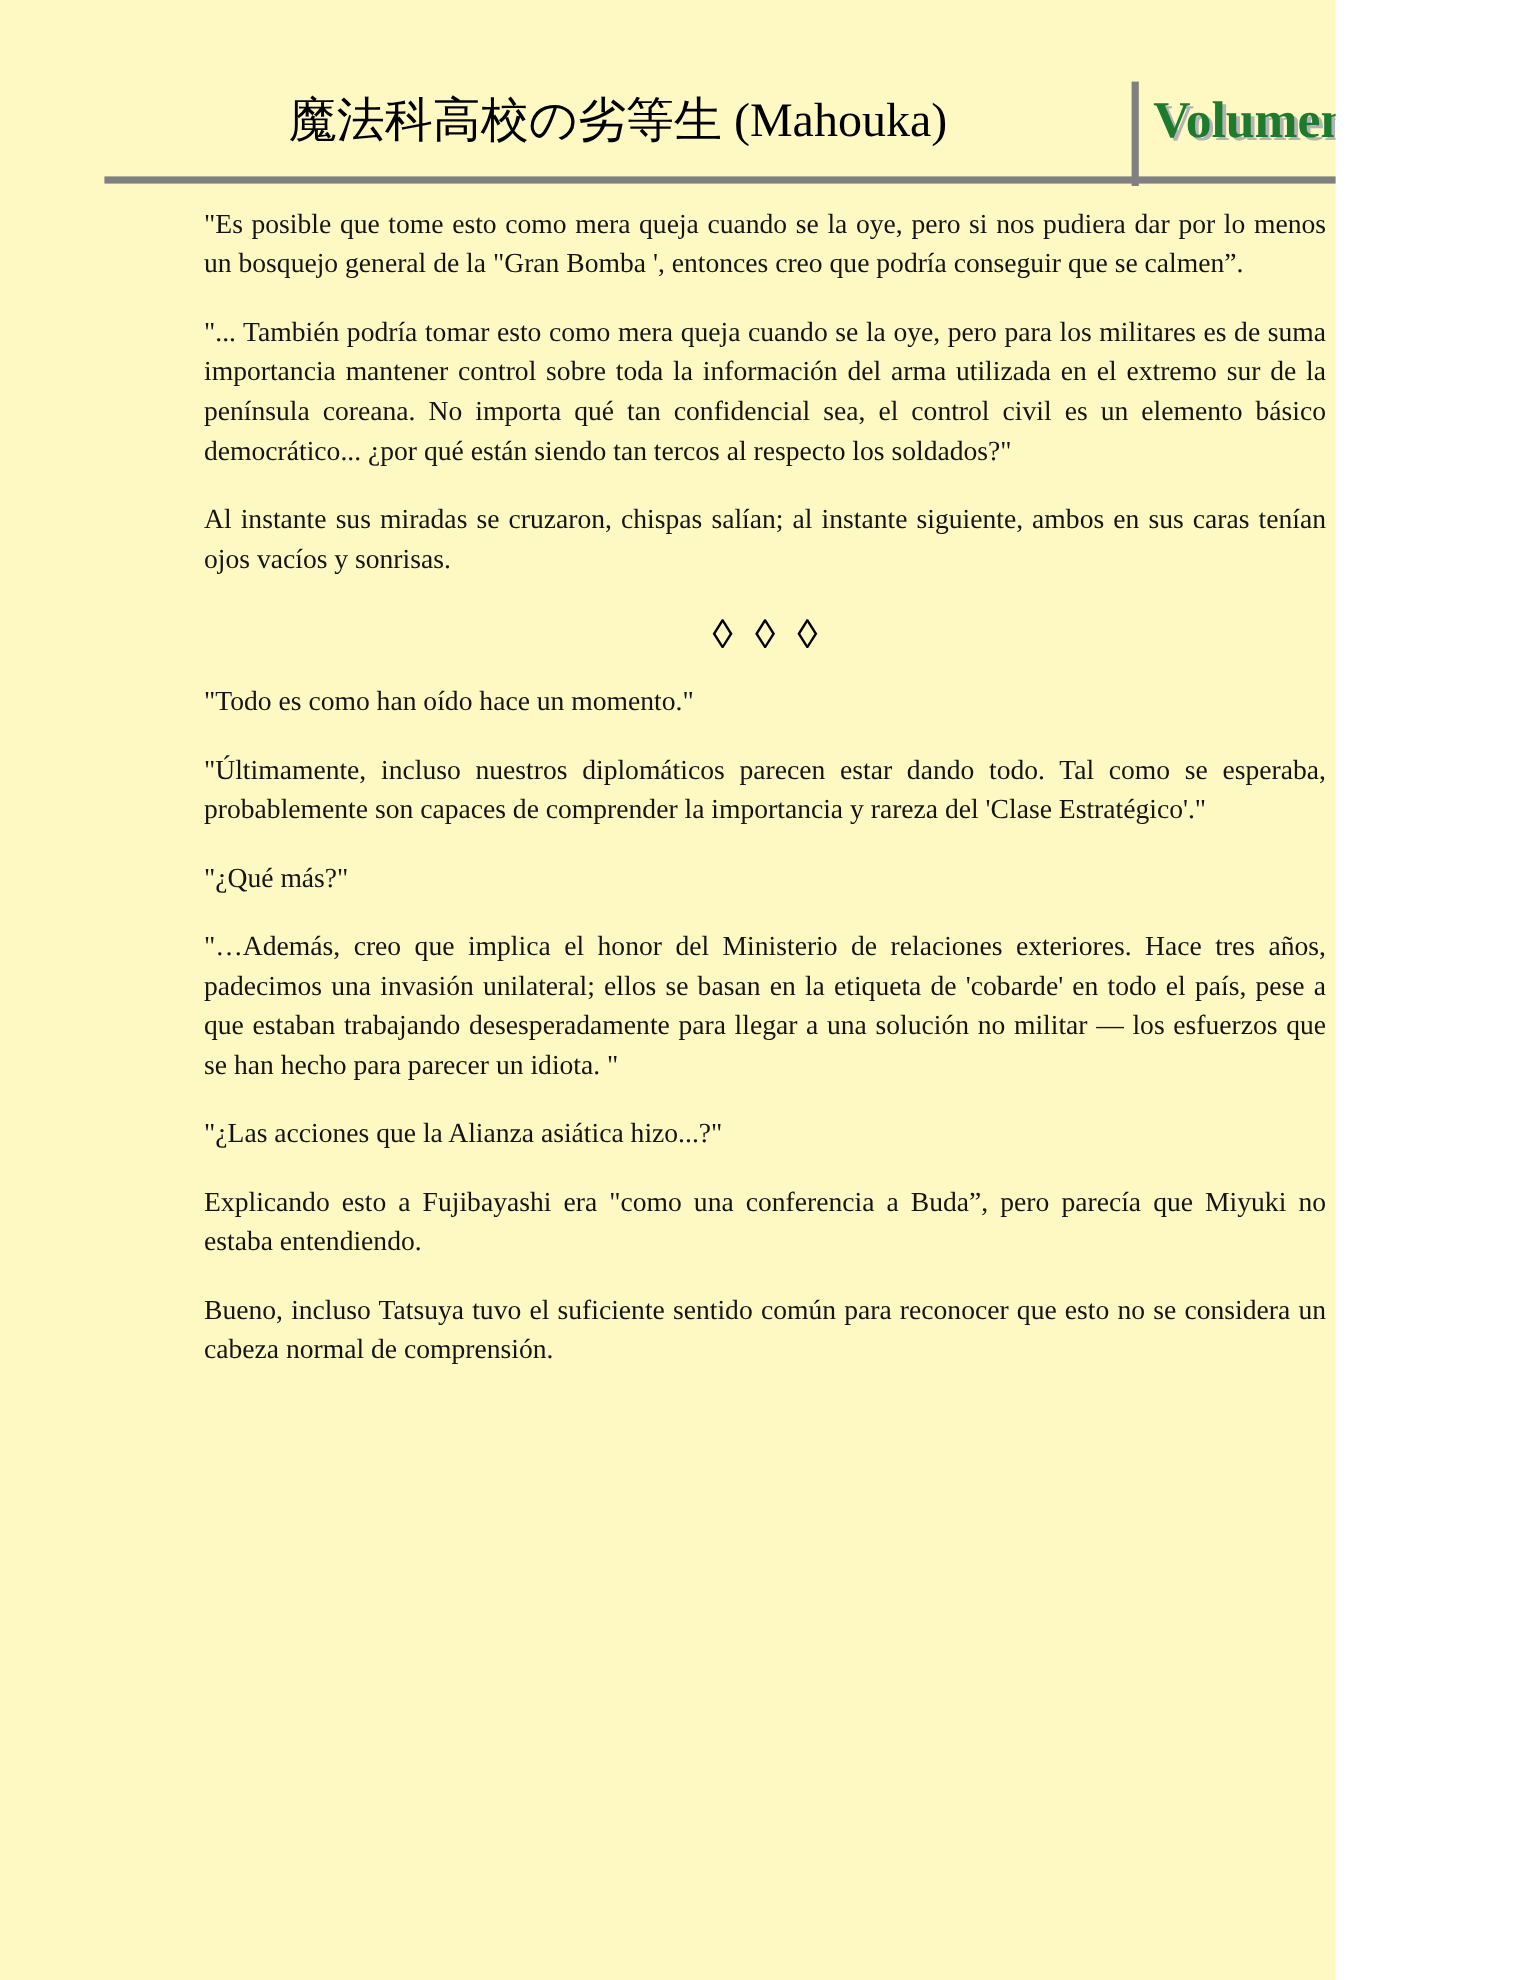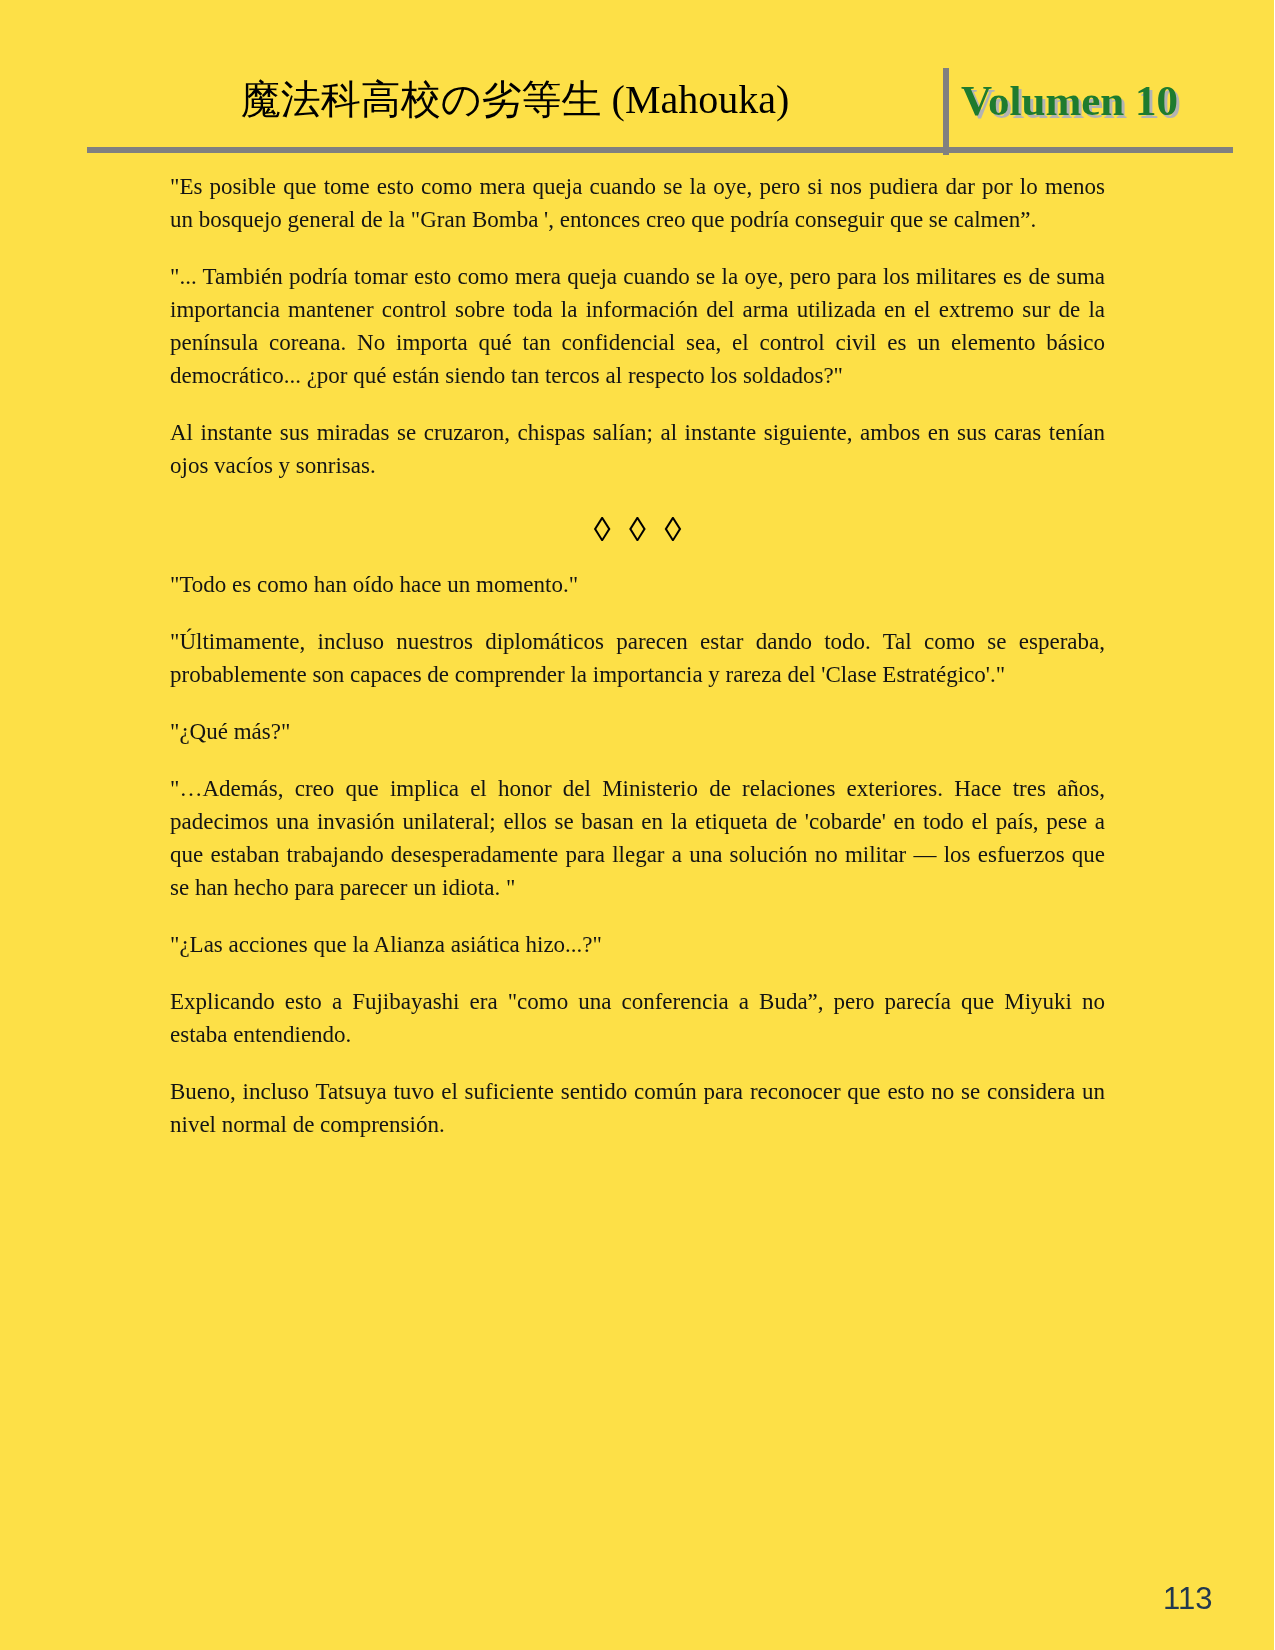--- a/index.html
+++ b/index.html
@@ -1,20 +1,20 @@
 <!DOCTYPE html>
 <html><head>
 <meta charset="utf-8">
 <style>
   html, body { margin: 0; padding: 0; background: #ffffff; }
   .page {
     position: relative;
-    width: 1274px;
+    width: 1113px;
     height: 1650px;
-    background: #fde047;
+    background: #fef9c3;
     overflow: hidden;
     font-family: "Liberation Serif", serif;
     color: #141414;
   }
 
   
   .header-title {
     position: absolute;
     left: 87px;
     top: 74px;
@@ -105,18 +105,18 @@
     <p>Al instante sus miradas se cruzaron, chispas salían; al instante siguiente, ambos en sus caras tenían ojos vacíos y sonrisas.</p>
 
     <div class="divider">◊ ◊ ◊</div>
 
     <p>"Todo es como han oído hace un momento."</p>
     <p>"Últimamente, incluso nuestros diplomáticos parecen estar dando todo. Tal como se esperaba, probablemente son capaces de comprender la importancia y rareza del 'Clase Estratégico'."</p>
     <p>"¿Qué más?"</p>
     <p>"…Además, creo que implica el honor del Ministerio de relaciones exteriores. Hace tres años, padecimos una invasión unilateral; ellos se basan en la etiqueta de 'cobarde' en todo el país, pese a que estaban trabajando desesperadamente para llegar a una solución no militar — los esfuerzos que se han hecho para parecer un idiota. "</p>
     <p>"¿Las acciones que la Alianza asiática hizo...?"</p>
     <p>Explicando esto a Fujibayashi era "como una conferencia a Buda”, pero parecía que Miyuki no estaba entendiendo.</p>
-    <p>Bueno, incluso Tatsuya tuvo el suficiente sentido común para reconocer que esto no se considera un nivel normal de comprensión.</p>
+    <p>Bueno, incluso Tatsuya tuvo el suficiente sentido común para reconocer que esto no se considera un cabeza normal de comprensión.</p>
   </div>
 
   <div class="page-number">113</div>
 
 </div>
 
 </body></html>

